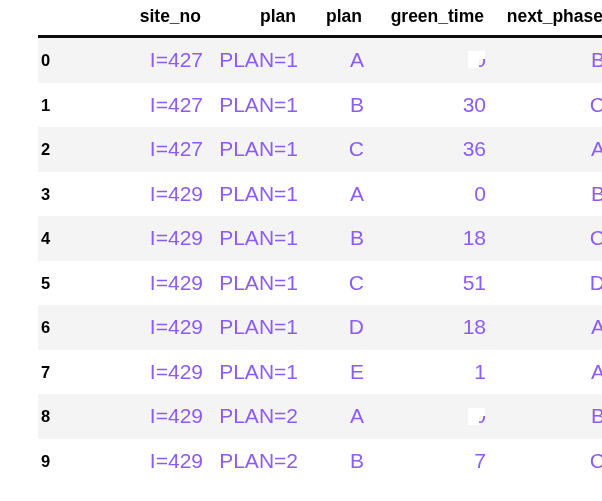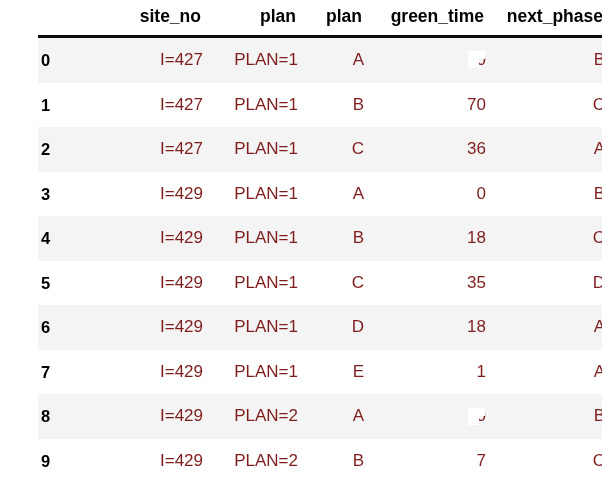--- a/index.html
+++ b/index.html
@@ -60,25 +60,25 @@
     height: 44.5px;
   }
   tbody tr.odd-band {
     background: #f4f4f4;
   }
   tbody tr.even-band {
     background: #ffffff;
   }
 
   tbody td {
-    font-size: 17px;
+    font-size: 21px;
     height: 44.5px;
     line-height: 44.5px;
     padding-right: 2px;
-    color: #7f1d1d;
+    color: #8b5cf6;
   }
 
   tbody td.idx {
     font-weight: bold;
     font-size: 16.5px;
     color: #000000;
     padding-right: 0;
     text-align: left;
     padding-left: 3px;
   }
@@ -146,21 +146,21 @@
           <td>PLAN=1</td>
           <td>A</td>
           <td>0</td>
           <td>B</td>
         </tr>
         <tr class="even-band">
           <td class="idx">1</td>
           <td>I=427</td>
           <td>PLAN=1</td>
           <td>B</td>
-          <td>70</td>
+          <td>30</td>
           <td>C</td>
         </tr>
         <tr class="odd-band">
           <td class="idx">2</td>
           <td>I=427</td>
           <td>PLAN=1</td>
           <td>C</td>
           <td>36</td>
           <td>A</td>
         </tr>
@@ -178,21 +178,21 @@
           <td>PLAN=1</td>
           <td>B</td>
           <td>18</td>
           <td>C</td>
         </tr>
         <tr class="even-band">
           <td class="idx">5</td>
           <td>I=429</td>
           <td>PLAN=1</td>
           <td>C</td>
-          <td>35</td>
+          <td>51</td>
           <td>D</td>
         </tr>
         <tr class="odd-band">
           <td class="idx">6</td>
           <td>I=429</td>
           <td>PLAN=1</td>
           <td>D</td>
           <td>18</td>
           <td>A</td>
         </tr>

